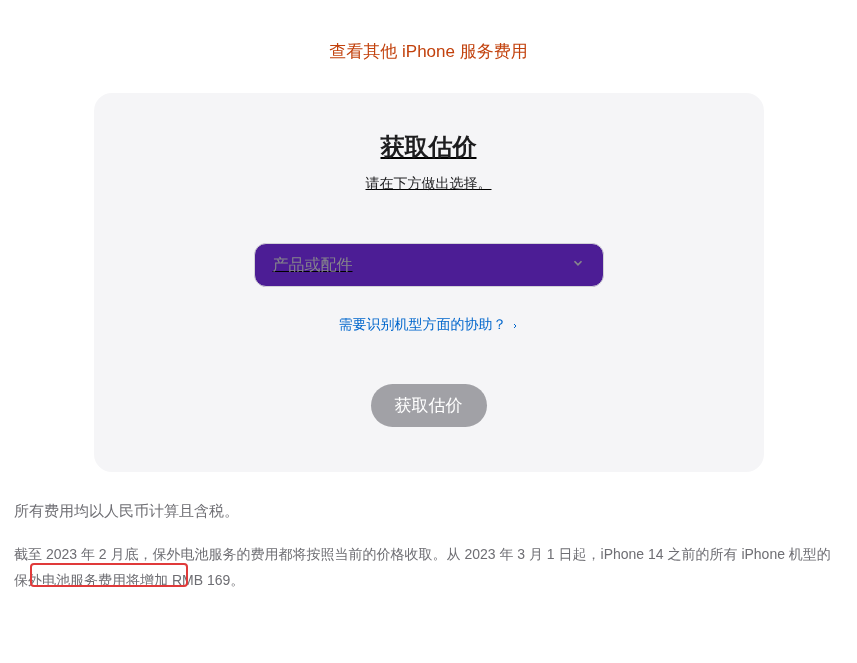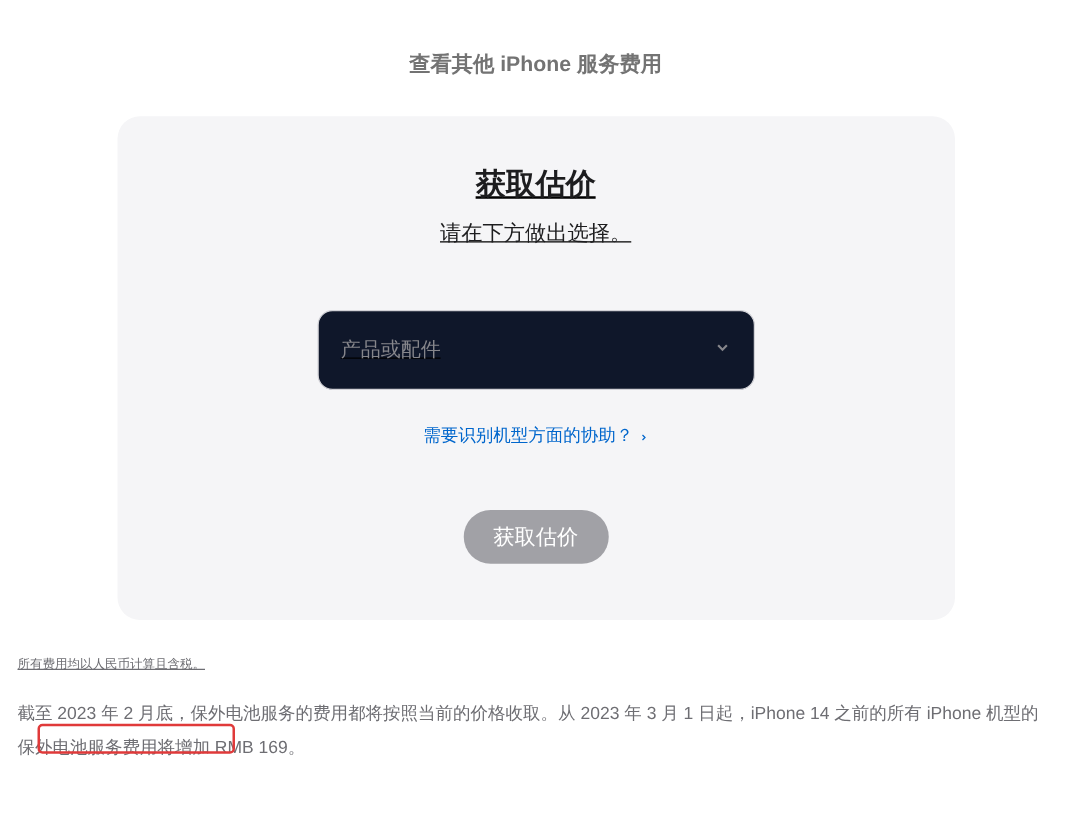--- a/index.html
+++ b/index.html
@@ -16,53 +16,52 @@
     }
     .container {
       padding: 0 10px;
     }
     .top-link {
       text-align: center;
       margin-top: 40px;
       margin-bottom: 30px;
     }
     .top-link a {
-      color: #737373;
+      color: #c2410c;
       text-decoration: none;
       font-size: 17px;
-      font-weight: bold;
     }
     .card {
       background-color: #f5f5f7;
       border-radius: 18px;
       margin: 0 auto;
       max-width: 670px;
       padding: 38px 40px 45px 40px;
       text-align: center;
       text-decoration: underline;
     }
     .card-title {
       font-size: 24px;
       font-weight: 600;
       color: #1d1d1f;
       margin-bottom: 12px;
     }
     .card-subtitle {
-      font-size: 17px;
+      font-size: 14px;
       color: #1d1d1f;
       margin-bottom: 50px;
     }
     .dropdown {
       position: relative;
       width: 350px;
       margin: 0 auto 28px auto;
-      background-color: #0f172a;
+      background-color: #4c1d95;
       border: 1px solid #d2d2d7;
       border-radius: 12px;
-      height: 64px;
+      height: 44px;
       display: flex;
       align-items: center;
       padding: 0 18px;
       cursor: pointer;
       justify-content: space-between;
     }
     .dropdown-placeholder {
       color: #86868b;
       font-size: 16px;
     }
@@ -93,25 +92,24 @@
       padding: 10px 24px;
       font-size: 17px;
       font-weight: 400;
       cursor: pointer;
     }
     .footer-text {
       margin-top: 28px;
       padding: 0 4px;
     }
     .footer-line1 {
-      font-size: 10px;
+      font-size: 15px;
       color: #6e6e73;
       margin-bottom: 18px;
       line-height: 1.5;
-      text-decoration: underline;
     }
     .footer-line2 {
       font-size: 14px;
       color: #6e6e73;
       line-height: 1.9;
       position: relative;
     }
     .highlight-box {
       position: absolute;
       border: 2px solid #e03a3a;

